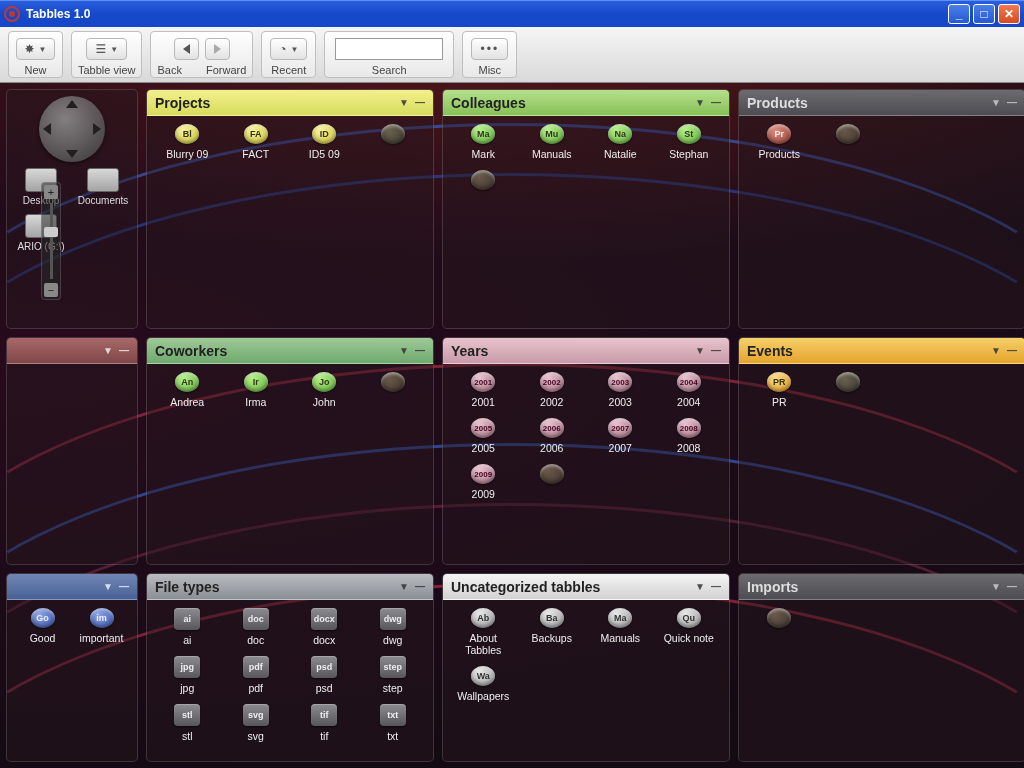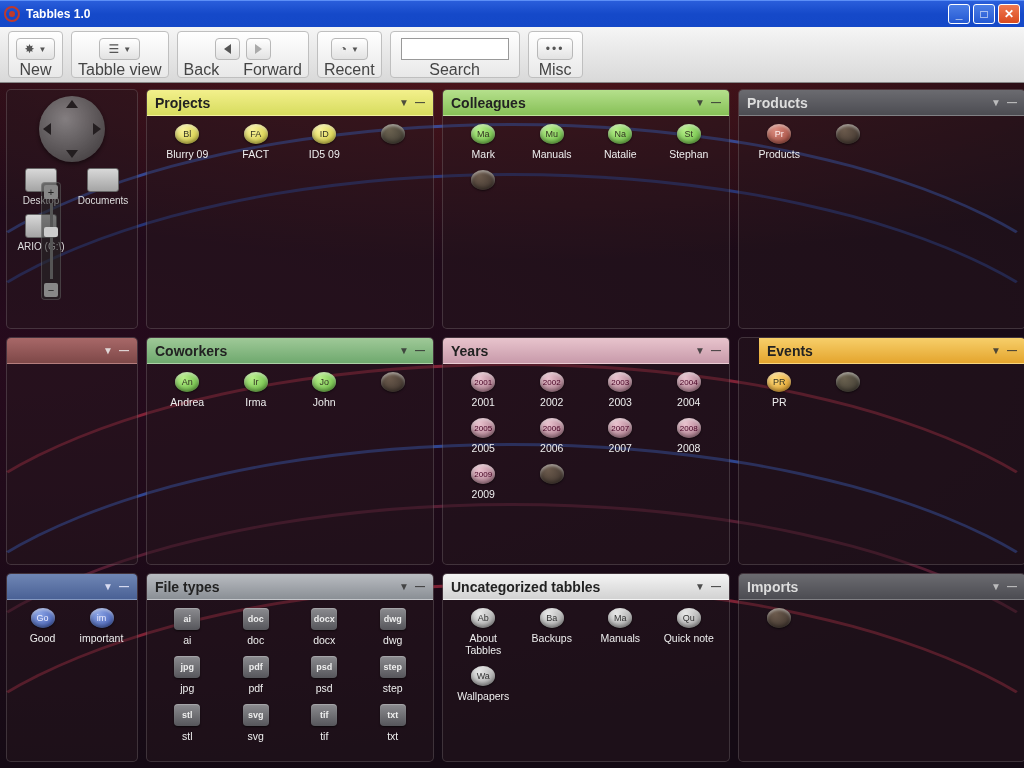--- a/index.html
+++ b/index.html
@@ -47,21 +47,21 @@
   .tool-group {
     border: 1px solid #bfbfbf;
     border-radius: 4px;
     background: linear-gradient(#ffffff, #e8e8e8);
     display:flex;
     flex-direction:column;
     padding: 2px 6px 1px;
     min-width: 55px;
   }
   .tool-group .btns { display:flex; align-items:center; justify-content:center; gap:6px; flex:1; }
-  .tool-group .tool-label { font-size:16px; color:#444; text-align:center; line-height:12px; }
+  .tool-group .tool-label { font-size:11px; color:#444; text-align:center; line-height:12px; }
   .tool-btn {
     border:1px solid #b8b8b8; border-radius:4px; background:linear-gradient(#fff,#e2e2e2);
     height:22px; padding:0 8px; display:flex; align-items:center; justify-content:center;
     cursor:pointer; color:#555; font-size:12px;
   }
   .arrow-down { font-size:8px; margin-left:4px; }
   .tri { display:inline-block; width:0;height:0;border-left:5px solid transparent;border-right:5px solid transparent;border-top:6px solid #555;}
   .tri.left { border-top:5px solid transparent;border-bottom:5px solid transparent;border-left:none;border-right:7px solid #555;}
   .tri.right{ border-top:5px solid transparent;border-bottom:5px solid transparent;border-right:none;border-left:7px solid #aaa;}
   .tool-group.two-labels .tool-label { display:flex; justify-content:space-between; gap:24px;}
@@ -106,37 +106,37 @@
     height:26px; display:flex; align-items:center; padding:0 8px;
     font-weight:bold; font-size:14px; color:#222;
     border-bottom:1px solid rgba(255,255,255,0.15);
   }
   .panel-head .spacer{flex:1;}
   .panel-head .ctrl { font-size:10px; color:#333; opacity:.85; margin-left:6px; cursor:pointer;}
   .head-yellow { background: linear-gradient(#f3f08c,#d7dc5e);}
   .head-green  { background: linear-gradient(#b5e08c,#87c057);}
   .head-greend { background: linear-gradient(#9fc998,#6fa96e);}
   .head-pink   { background: linear-gradient(#e8c4cd,#c89aaa);}
-  .head-orange { background: linear-gradient(#f7cf6a,#e4a52e); margin-left: 20px;}
+  .head-orange { background: linear-gradient(#f7cf6a,#e4a52e);}
   .head-gray   { background: linear-gradient(#b9bcc1,#8a8f95);}
   .head-white  { background: linear-gradient(#f4f4f4,#d2d2d2);}
   .head-dark   { background: linear-gradient(#6b6b70,#4c4c52); color:#ddd;}
   .head-blue   { background: linear-gradient(#6f86b5,#4a6195); color:#eee;}
   .head-red    { background: linear-gradient(#a86868,#7e4848); color:#eee;}
 
   .panel-body {
     padding:8px; display:grid; grid-template-columns:repeat(4,1fr);
     gap:10px 4px; align-content:start;
   }
   .panel-body.cols2{grid-template-columns:repeat(2,1fr);}
   .tabble { display:flex; flex-direction:column; align-items:center; gap:4px; cursor:pointer; }
   .tabble .dot {
     width:24px; height:20px; border-radius:50%;
     display:flex; align-items:center; justify-content:center;
-    font-size:9px; font-weight:normal; color:#332;
+    font-size:9px; font-weight:bold; color:#332;
     box-shadow: inset 0 -2px 4px rgba(0,0,0,.4), inset 0 2px 3px rgba(255,255,255,.5), 0 1px 2px rgba(0,0,0,.6);
   }
   .tabble .sq {
     width:26px; height:22px; border-radius:4px; background:linear-gradient(#8c8c90,#56565b);
     display:flex;align-items:center;justify-content:center;
     font-size:9px; font-weight:bold; color:#eee;
     box-shadow: inset 0 1px 1px rgba(255,255,255,.25), 0 1px 2px rgba(0,0,0,.6);
   }
   .tabble .lbl { font-size:10.5px; color:#eee; text-align:center; line-height:12px; max-width:64px;}
   .dot.yellow{background:radial-gradient(circle at 35% 30%, #f8f29a, #cfc735);}

